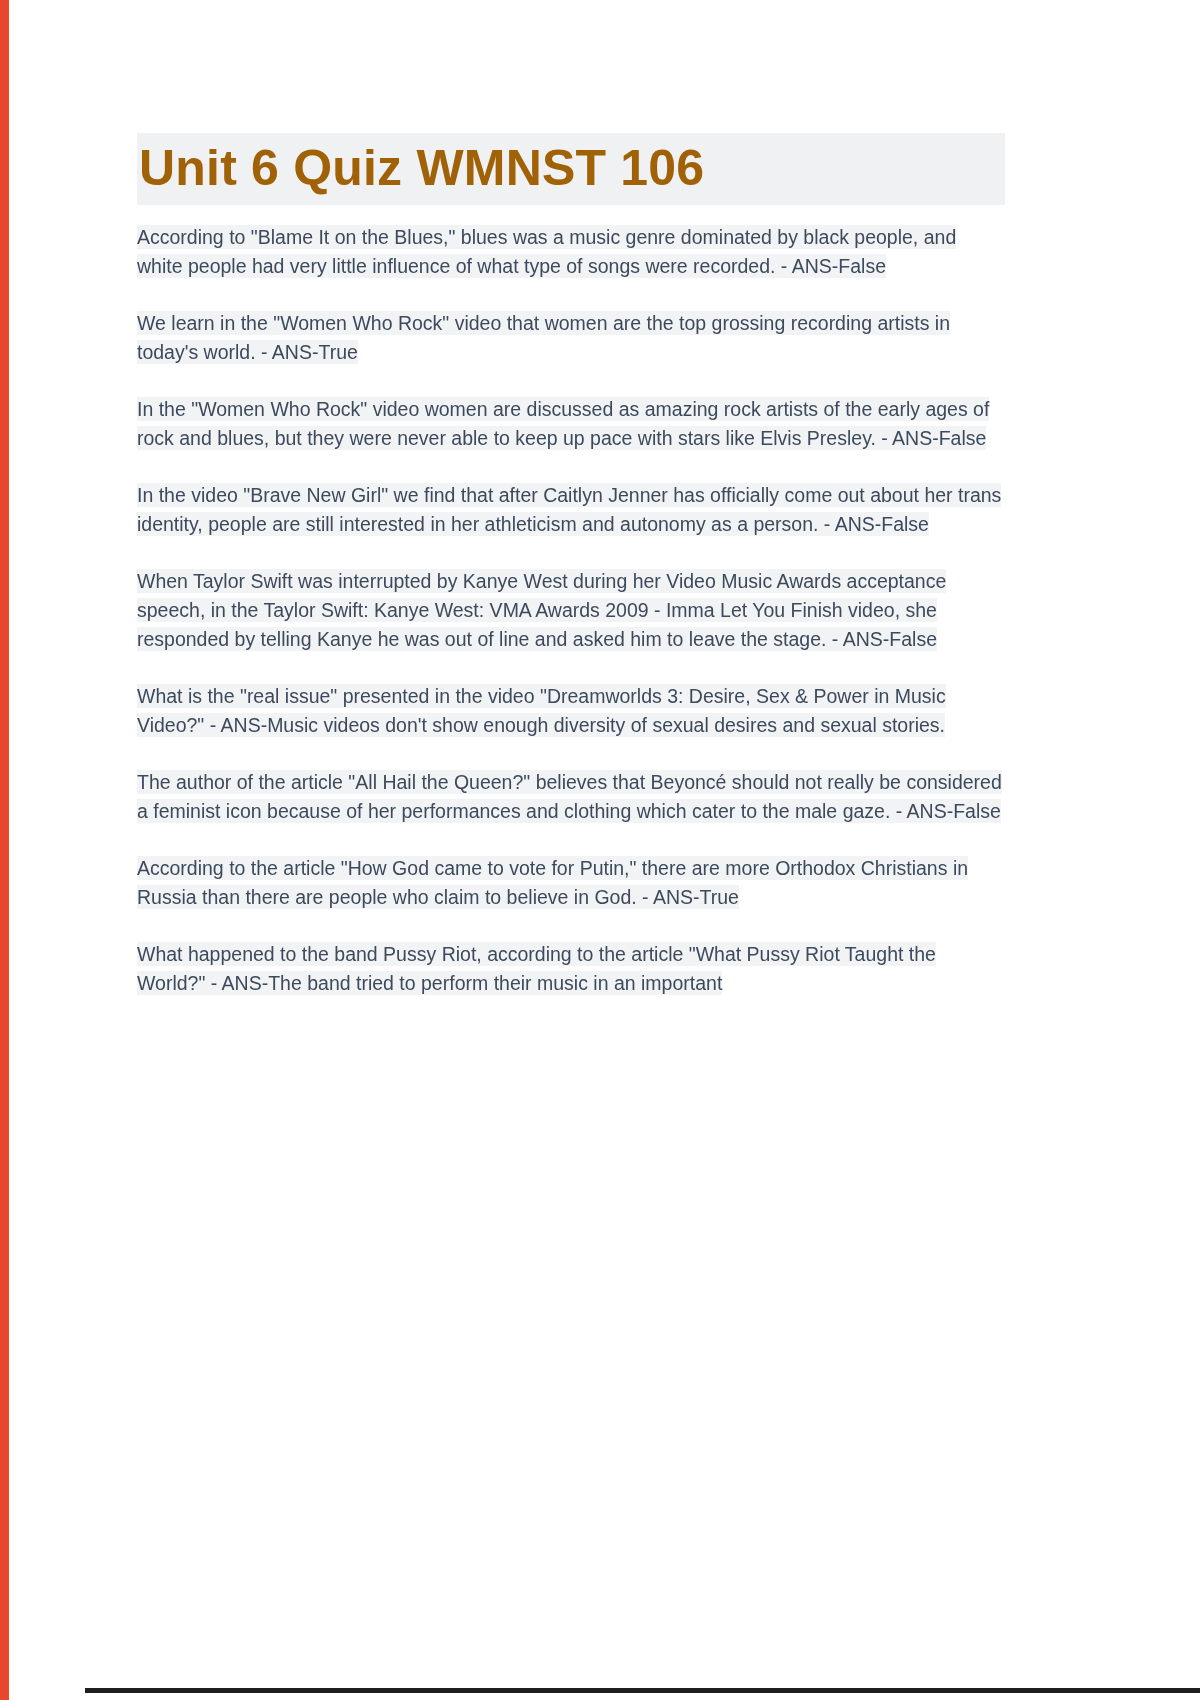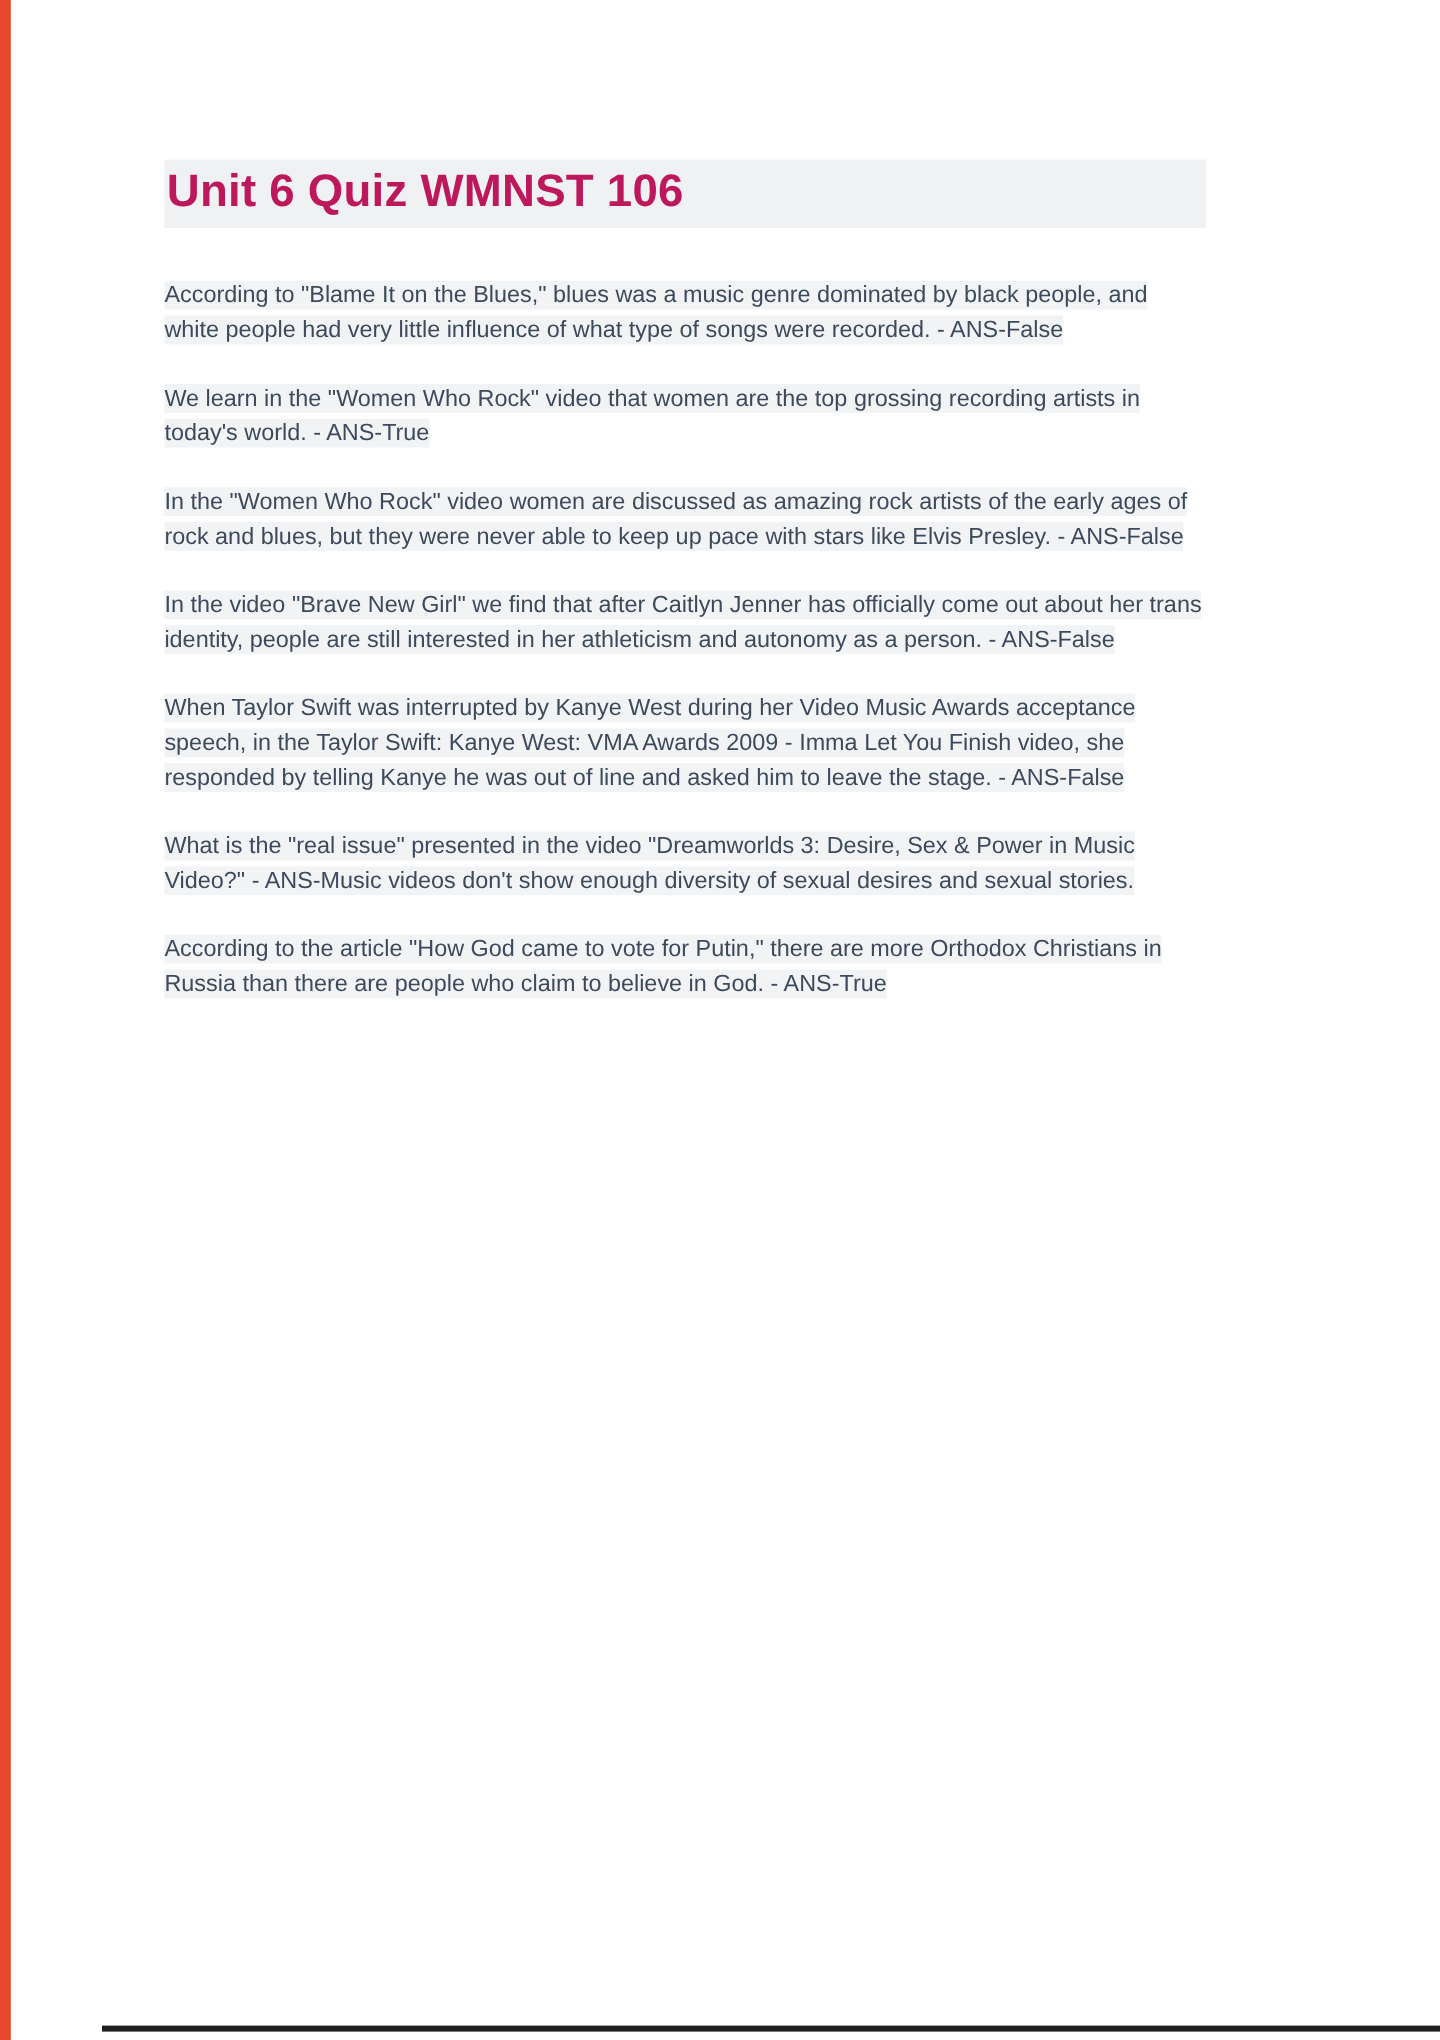--- a/index.html
+++ b/index.html
@@ -22,25 +22,25 @@
     height: 100%;
     background: #e8472b;
   }
   .content {
     position: absolute;
     left: 137px;
     top: 133px;
     width: 868px;
   }
   .doc-title {
-    font-size: 38px;
+    font-size: 50px;
     font-weight: bold;
-    color: #be185d;
+    color: #a16207;
     background: #f0f1f3;
-    margin: 0 0 42px 0;
+    margin: 0 0 18px 0;
     padding: 6px 8px 8px 2px;
     letter-spacing: 0.2px;
   }
   .qa {
     margin: 0 0 28px 0;
     font-size: 19.5px;
     line-height: 29px;
     color: #3d4a5c;
   }
   .qa .hl {
@@ -65,16 +65,18 @@
 
 <div class="content">
   <h1 class="doc-title">Unit 6 Quiz WMNST 106</h1>
 
   <p class="qa"><span class="hl">According to "Blame It on the Blues," blues was a music genre dominated by black people, and white people had very little influence of what type of songs were recorded. - ANS-False</span></p>
   <p class="qa"><span class="hl">We learn in the "Women Who Rock" video that women are the top grossing recording artists in today's world. - ANS-True</span></p>
   <p class="qa"><span class="hl">In the "Women Who Rock" video women are discussed as amazing rock artists of the early ages of rock and blues, but they were never able to keep up pace with stars like Elvis Presley. - ANS-False</span></p>
   <p class="qa"><span class="hl">In the video "Brave New Girl" we find that after Caitlyn Jenner has officially come out about her trans identity, people are still interested in her athleticism and autonomy as a person. - ANS-False</span></p>
   <p class="qa"><span class="hl">When Taylor Swift was interrupted by Kanye West during her Video Music Awards acceptance speech, in the Taylor Swift: Kanye West: VMA Awards 2009 - Imma Let You Finish video, she responded by telling Kanye he was out of line and asked him to leave the stage. - ANS-False</span></p>
   <p class="qa"><span class="hl">What is the "real issue" presented in the video "Dreamworlds 3: Desire, Sex &amp; Power in Music Video?" - ANS-Music videos don't show enough diversity of sexual desires and sexual stories.</span></p>
+  <p class="qa"><span class="hl">The author of the article "All Hail the Queen?" believes that Beyoncé should not really be considered a feminist icon because of her performances and clothing which cater to the male gaze. - ANS-False</span></p>
   <p class="qa"><span class="hl">According to the article "How God came to vote for Putin," there are more Orthodox Christians in Russia than there are people who claim to believe in God. - ANS-True</span></p>
+  <p class="qa"><span class="hl">What happened to the band Pussy Riot, according to the article "What Pussy Riot Taught the World?" - ANS-The band tried to perform their music in an important</span></p>
 </div>
 
 <div class="bottom-divider"></div>
 
 </body></html>

